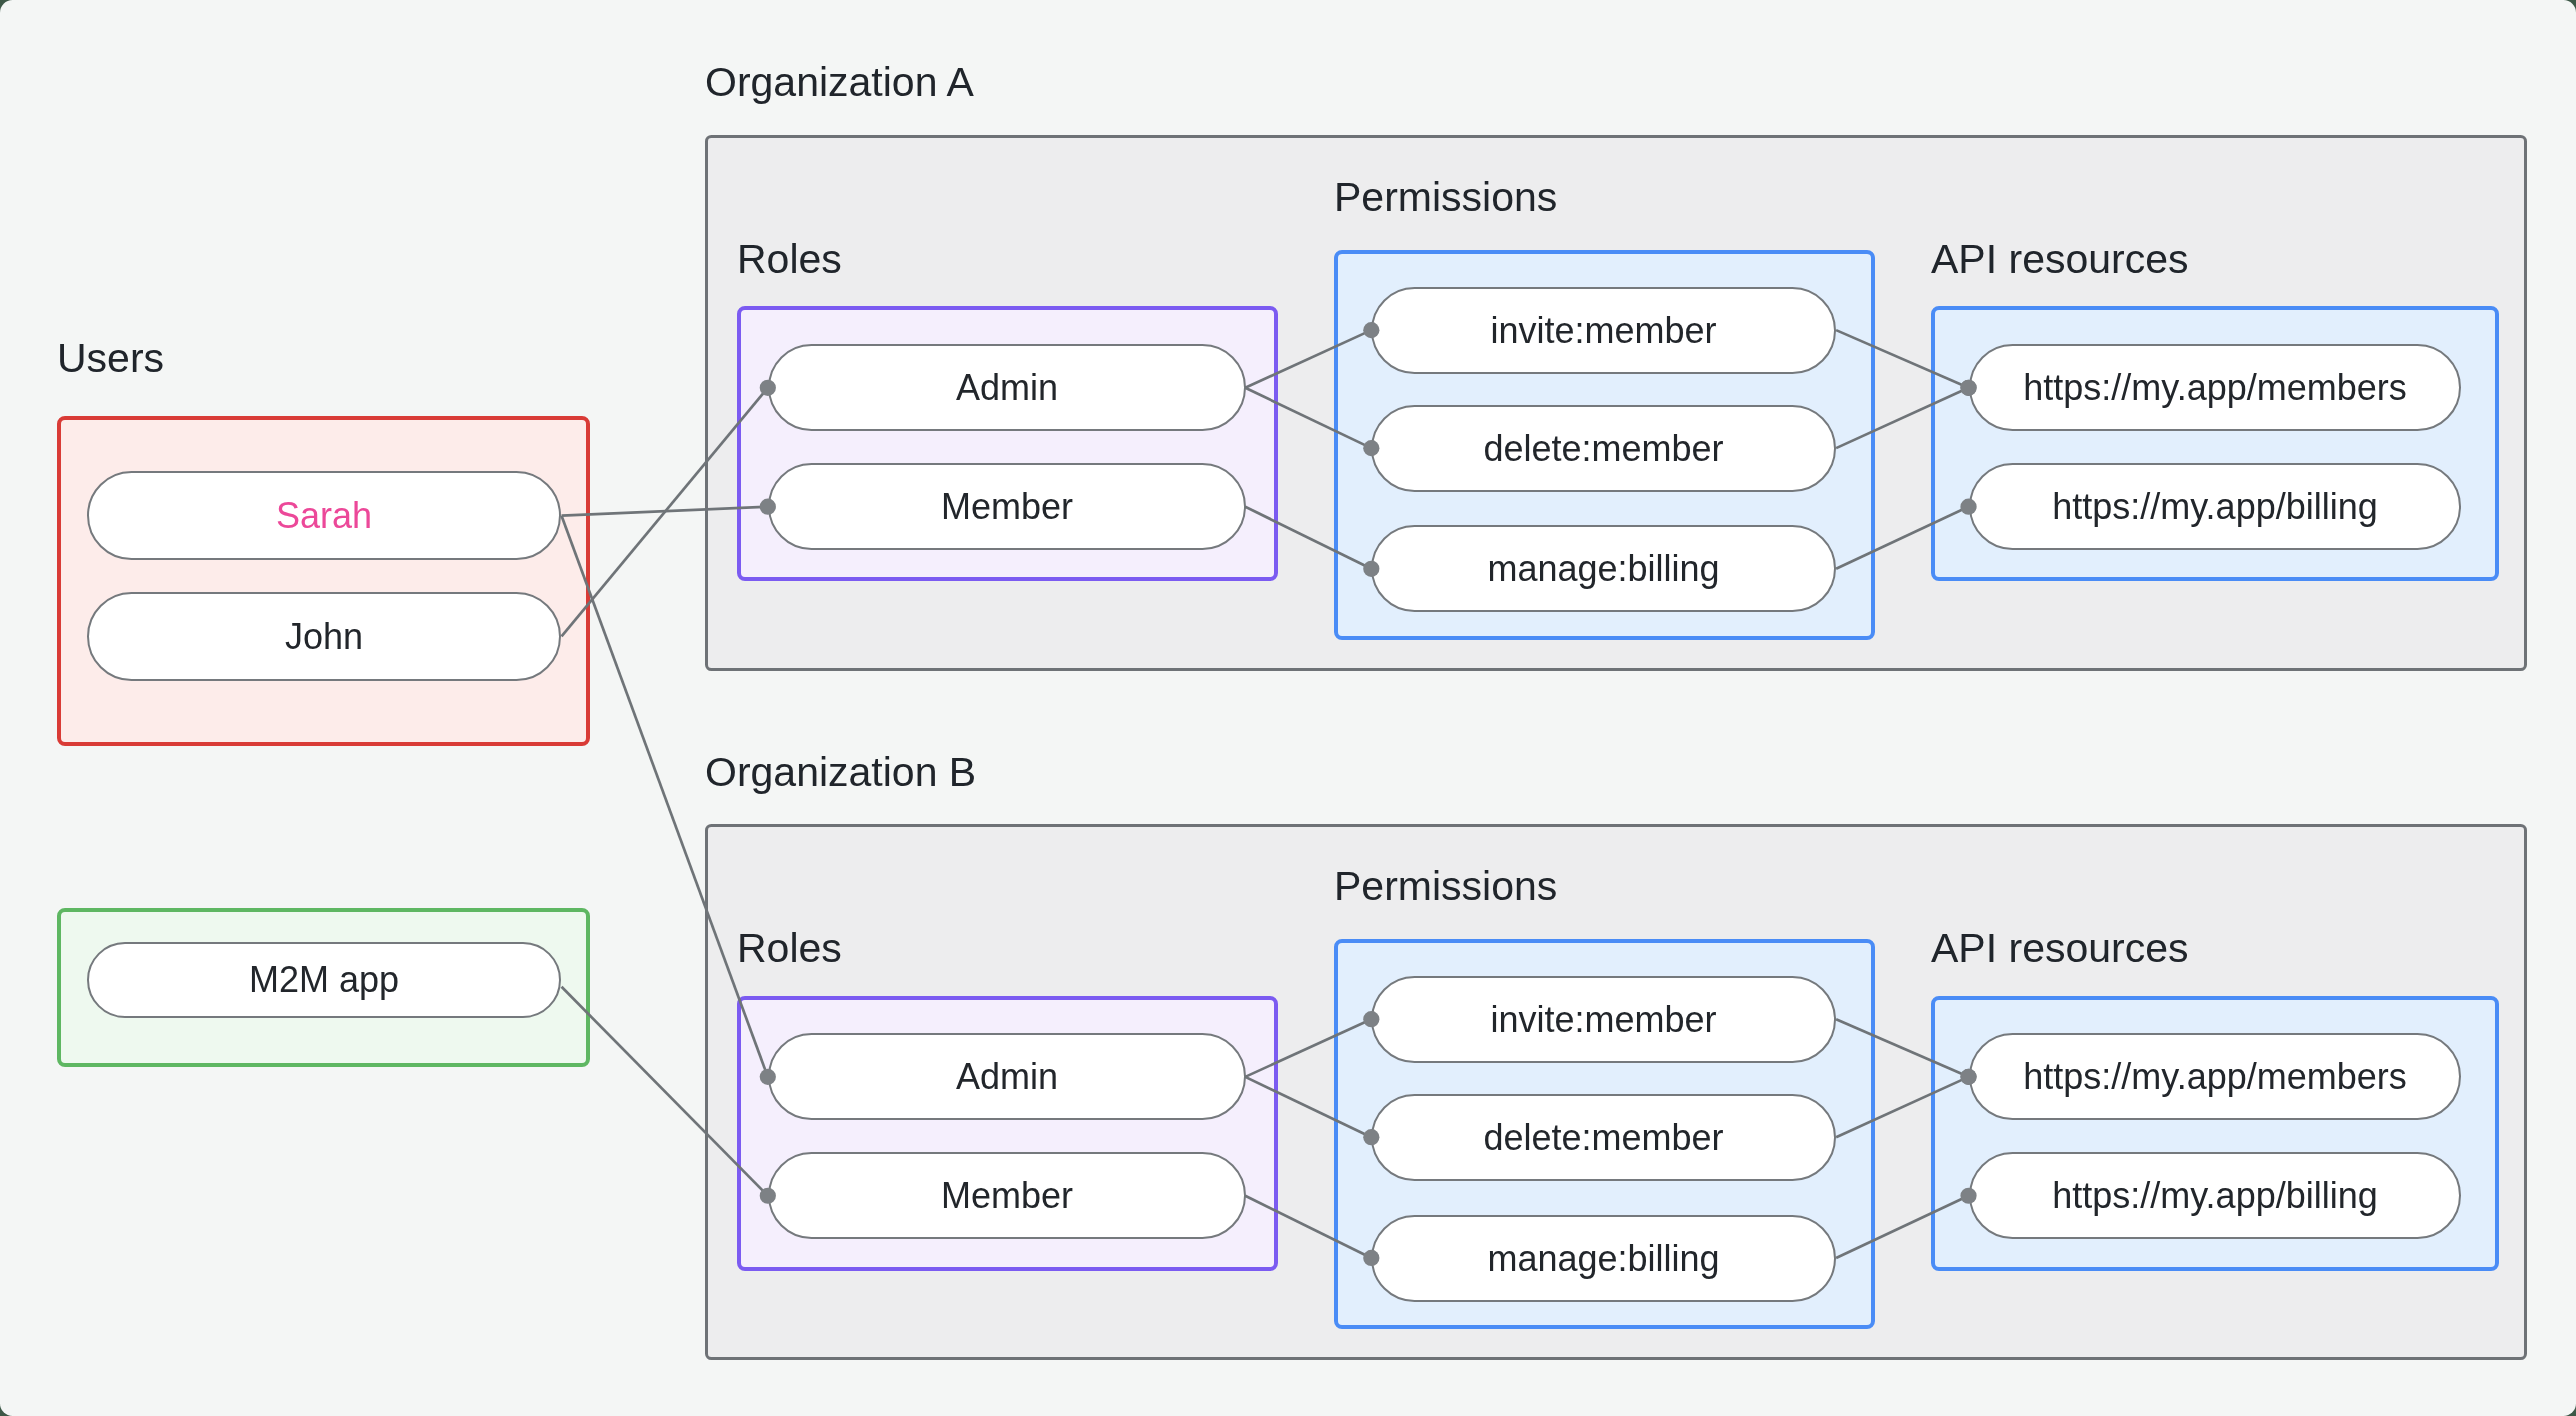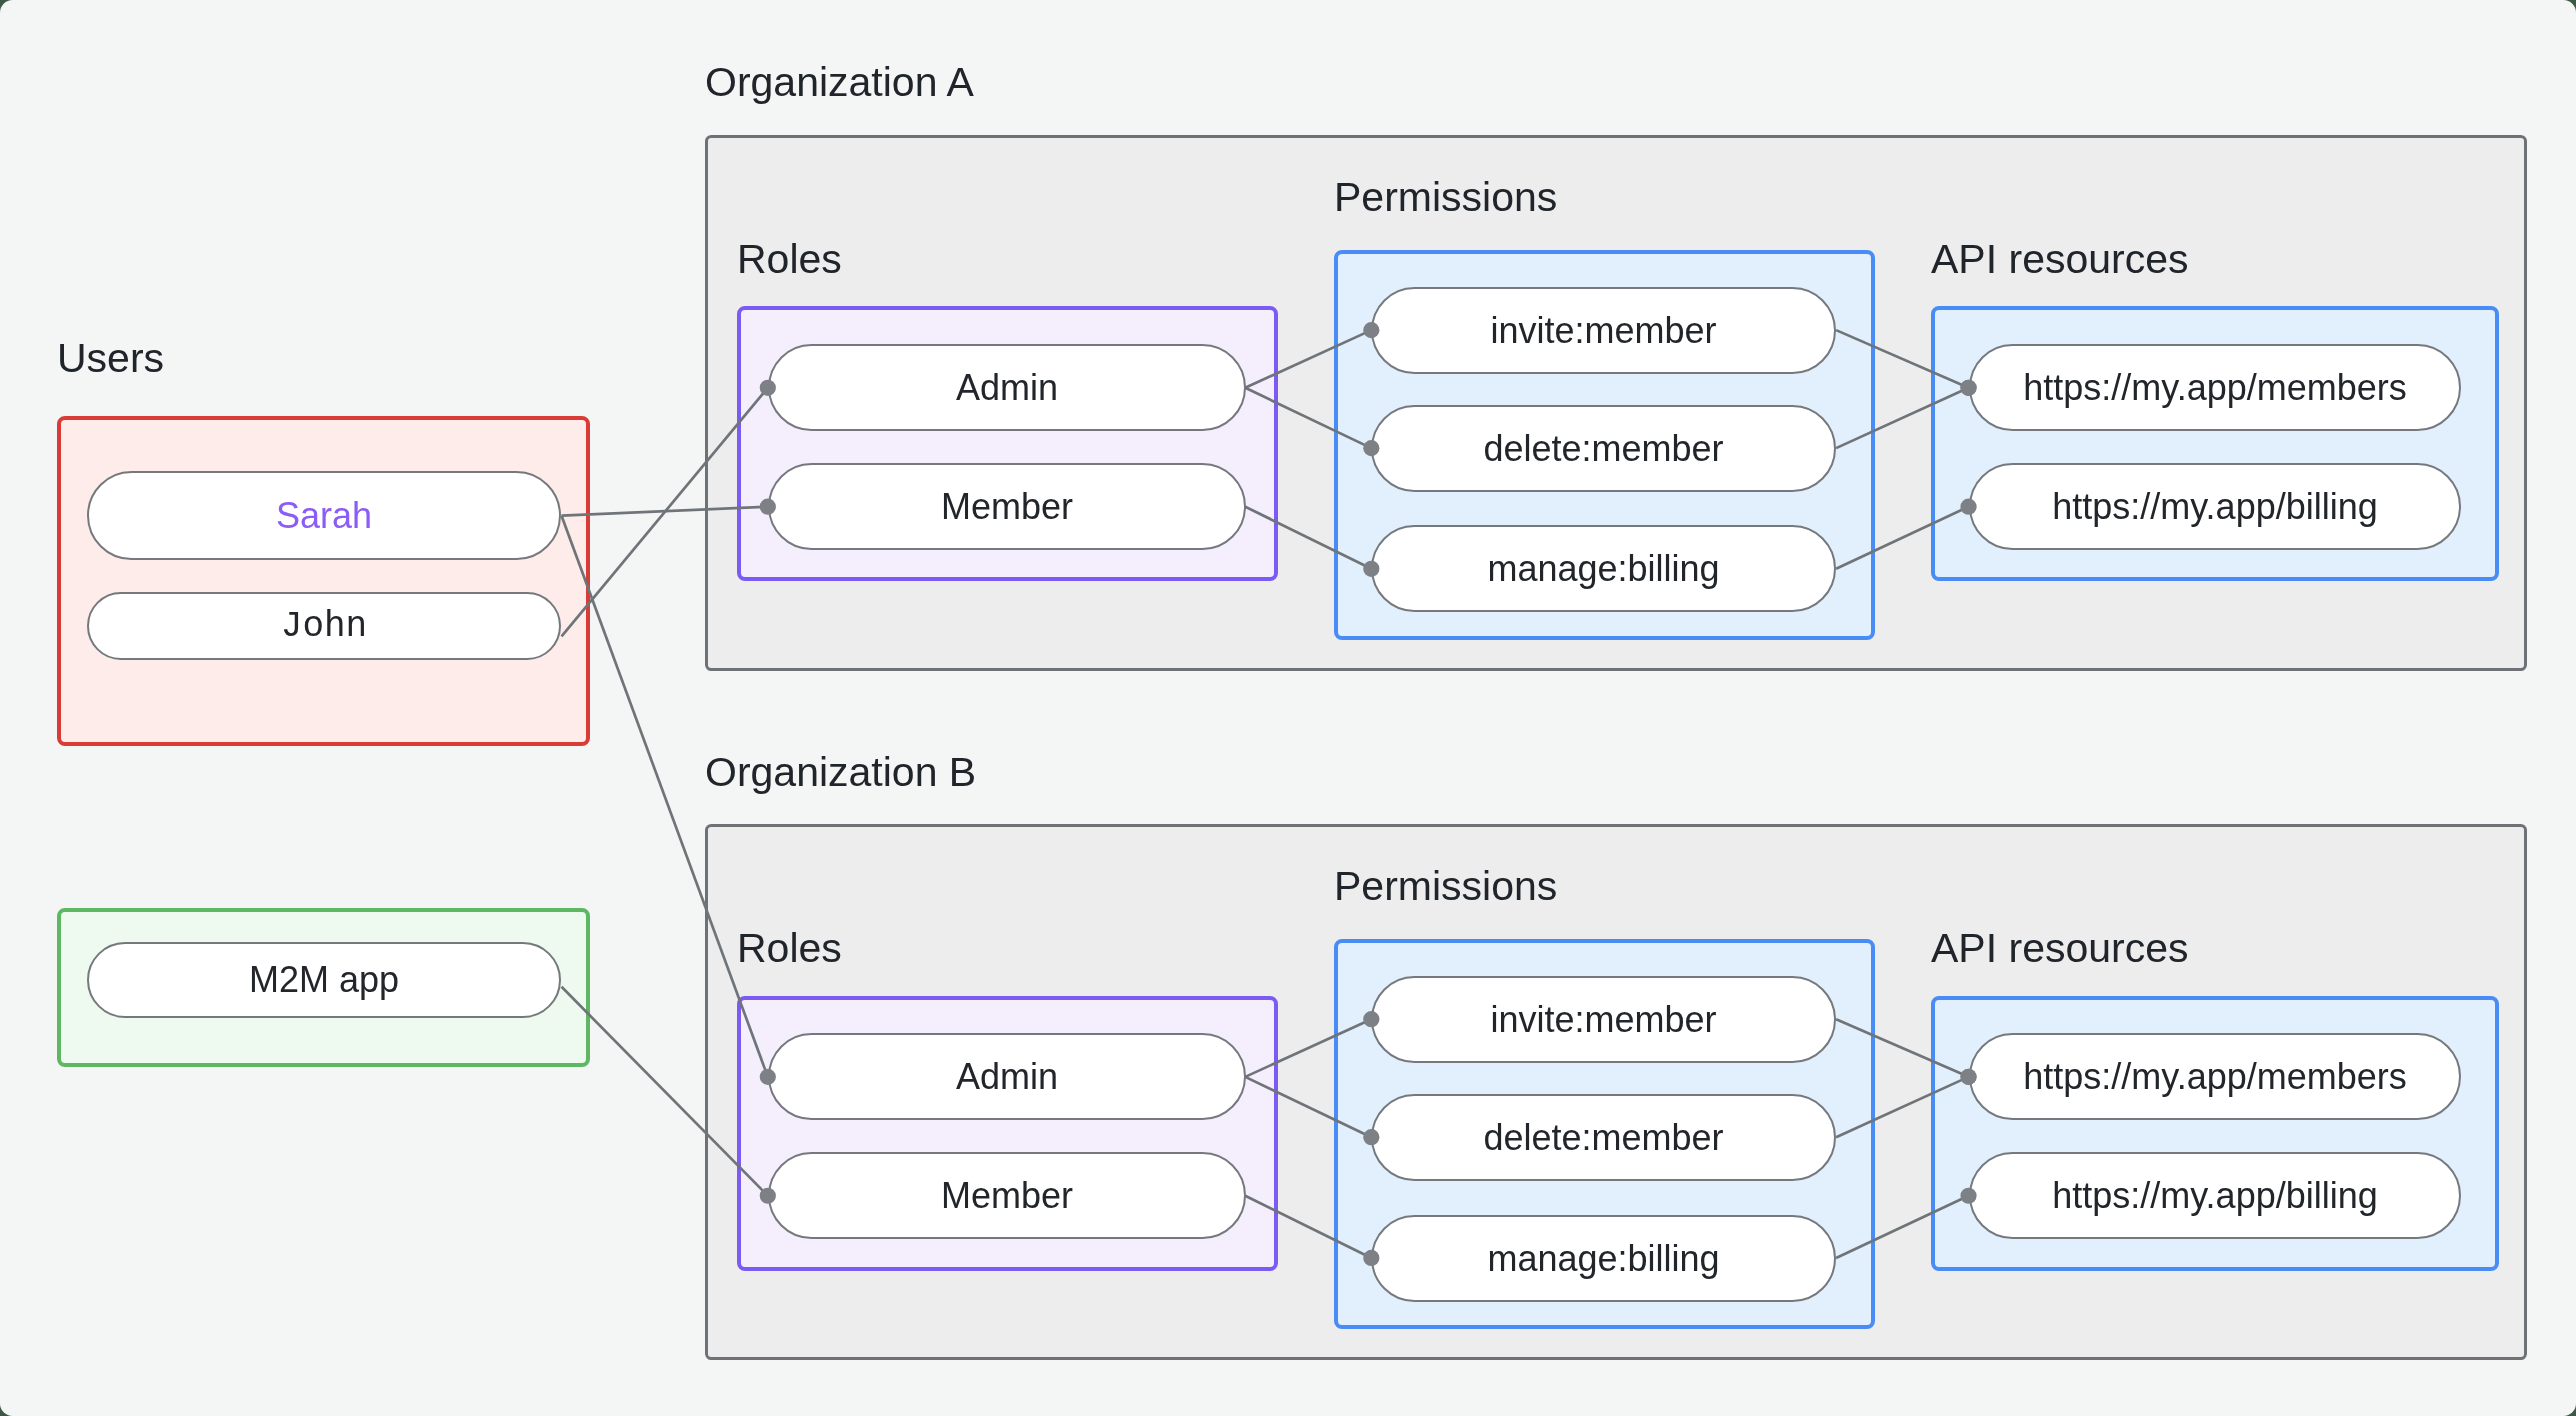--- a/index.html
+++ b/index.html
@@ -51,21 +51,21 @@
     position: absolute;
     left: 0; top: 0;
     width: 2576px; height: 1416px;
     pointer-events: none;
   }
 
   
   #lbl-users   { left: 57px;  top: 335px; }
   #box-users   { left: 57px;  top: 416px;  width: 533px;  height: 330px; }
   #sarah       { left: 87px;  top: 471px;  width: 474px;  height: 89px; }
-  #john        { left: 87px;  top: 592px;  width: 474px;  height: 68px; font-family: Liberation Mono, monospace; }
+  #john        { left: 87px;  top: 592px;  width: 474px;  height: 89px; }
   #lbl-m2m     { left: 57px;  top: 831px; }
   #box-m2m     { left: 57px;  top: 908px; width: 533px;  height: 159px; }
   #m2m_app     { left: 87px;  top: 942px; width: 474px;  height: 76px; }
 
   
   #lbl-orga    { left: 705px; top: 59px; }
   #box-orga    { left: 705px; top: 135px;  width: 1822px; height: 536px; }
   #lbl-roles-a { left: 737px; top: 236px; }
   #box-roles-a { left: 737px; top: 306px;  width: 541px;  height: 275px; }
   #a_admin     { left: 768px; top: 344px;  width: 478px;  height: 87px; }
@@ -97,21 +97,21 @@
   #b_members   { left: 1969px; top: 1033px; width: 492px; height: 87px; }
   #b_billing   { left: 1969px; top: 1152px; width: 492px; height: 87px; }
 </style>
 </head>
 <body style="background-color: rgb(61, 88, 71);">
 
 <div class="canvas" style="background-color: rgb(244, 246, 245);">
 
   <div class="lbl" id="lbl-users">Users</div>
   <div class="box" id="box-users" style="border-color: rgb(217, 59, 54); background-color: rgb(253, 236, 234);"></div>
-  <div class="node" id="sarah" style="border-color: rgb(117, 121, 125); background-color: rgb(255, 255, 255); color: #8b5cf6;">Sarah</div>
+  <div class="node" id="sarah" style="border-color: rgb(117, 121, 125); background-color: rgb(255, 255, 255); color: #ec4899;">Sarah</div>
   <div class="node" id="john" style="border-color: rgb(117, 121, 125); background-color: rgb(255, 255, 255); color: rgb(34, 38, 43);">John</div>
 
   <div class="box" id="box-m2m" style="border-color: rgb(94, 183, 98); background-color: rgb(238, 249, 239);"></div>
   <div class="node" id="m2m_app" style="border-color: rgb(117, 121, 125); background-color: rgb(255, 255, 255); color: rgb(34, 38, 43);">M2M app</div>
 
   <div class="lbl" id="lbl-orga">Organization A</div>
   <div class="orgbox" id="box-orga" style="border-color: rgb(110, 114, 118); background-color: rgb(237, 237, 238);"></div>
 
   <div class="lbl" id="lbl-roles-a">Roles</div>
   <div class="box" id="box-roles-a" style="border-color: rgb(123, 91, 241); background-color: rgb(245, 239, 253);"></div>

